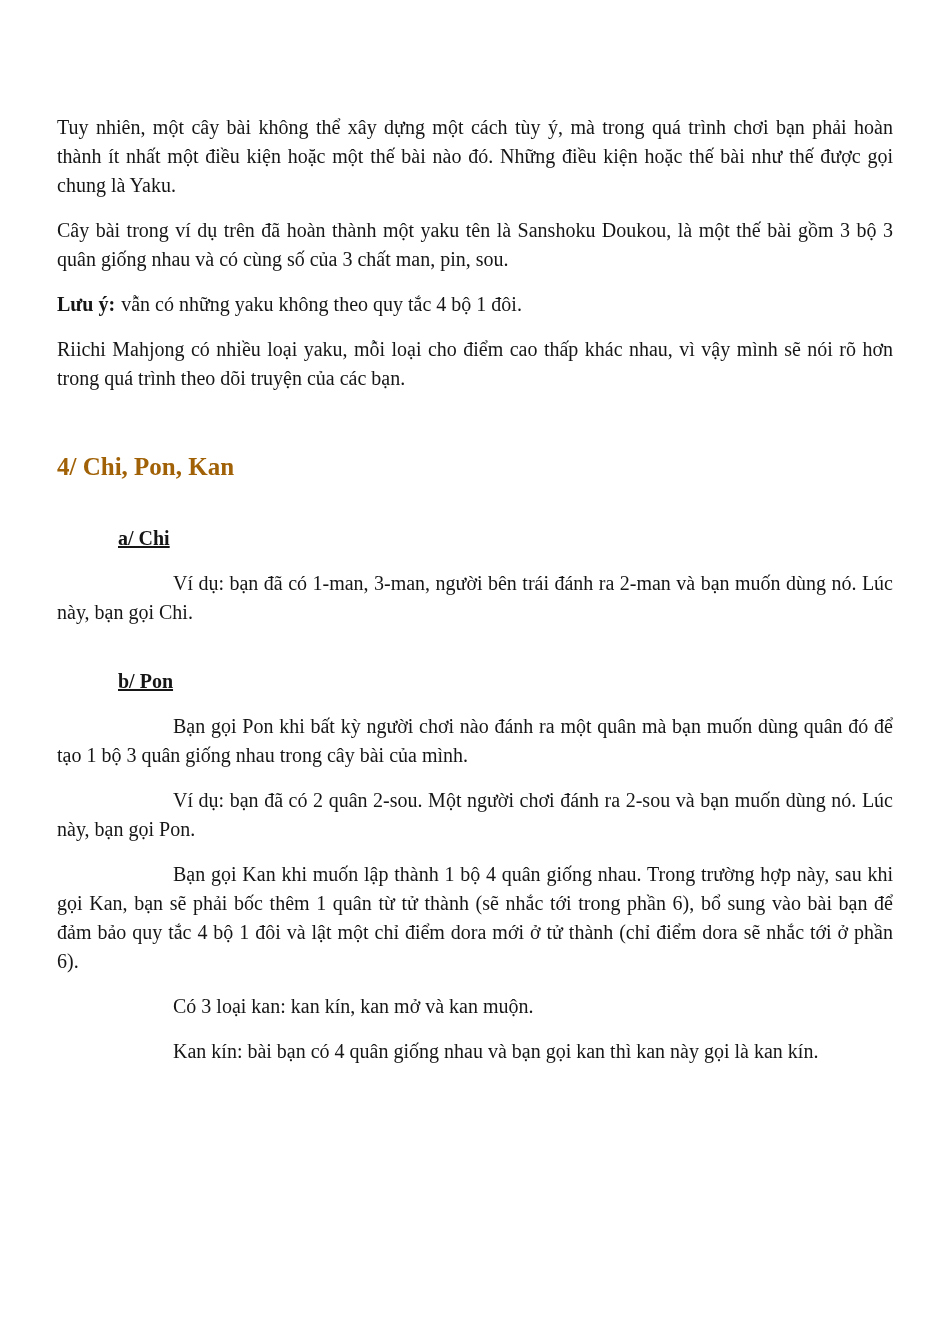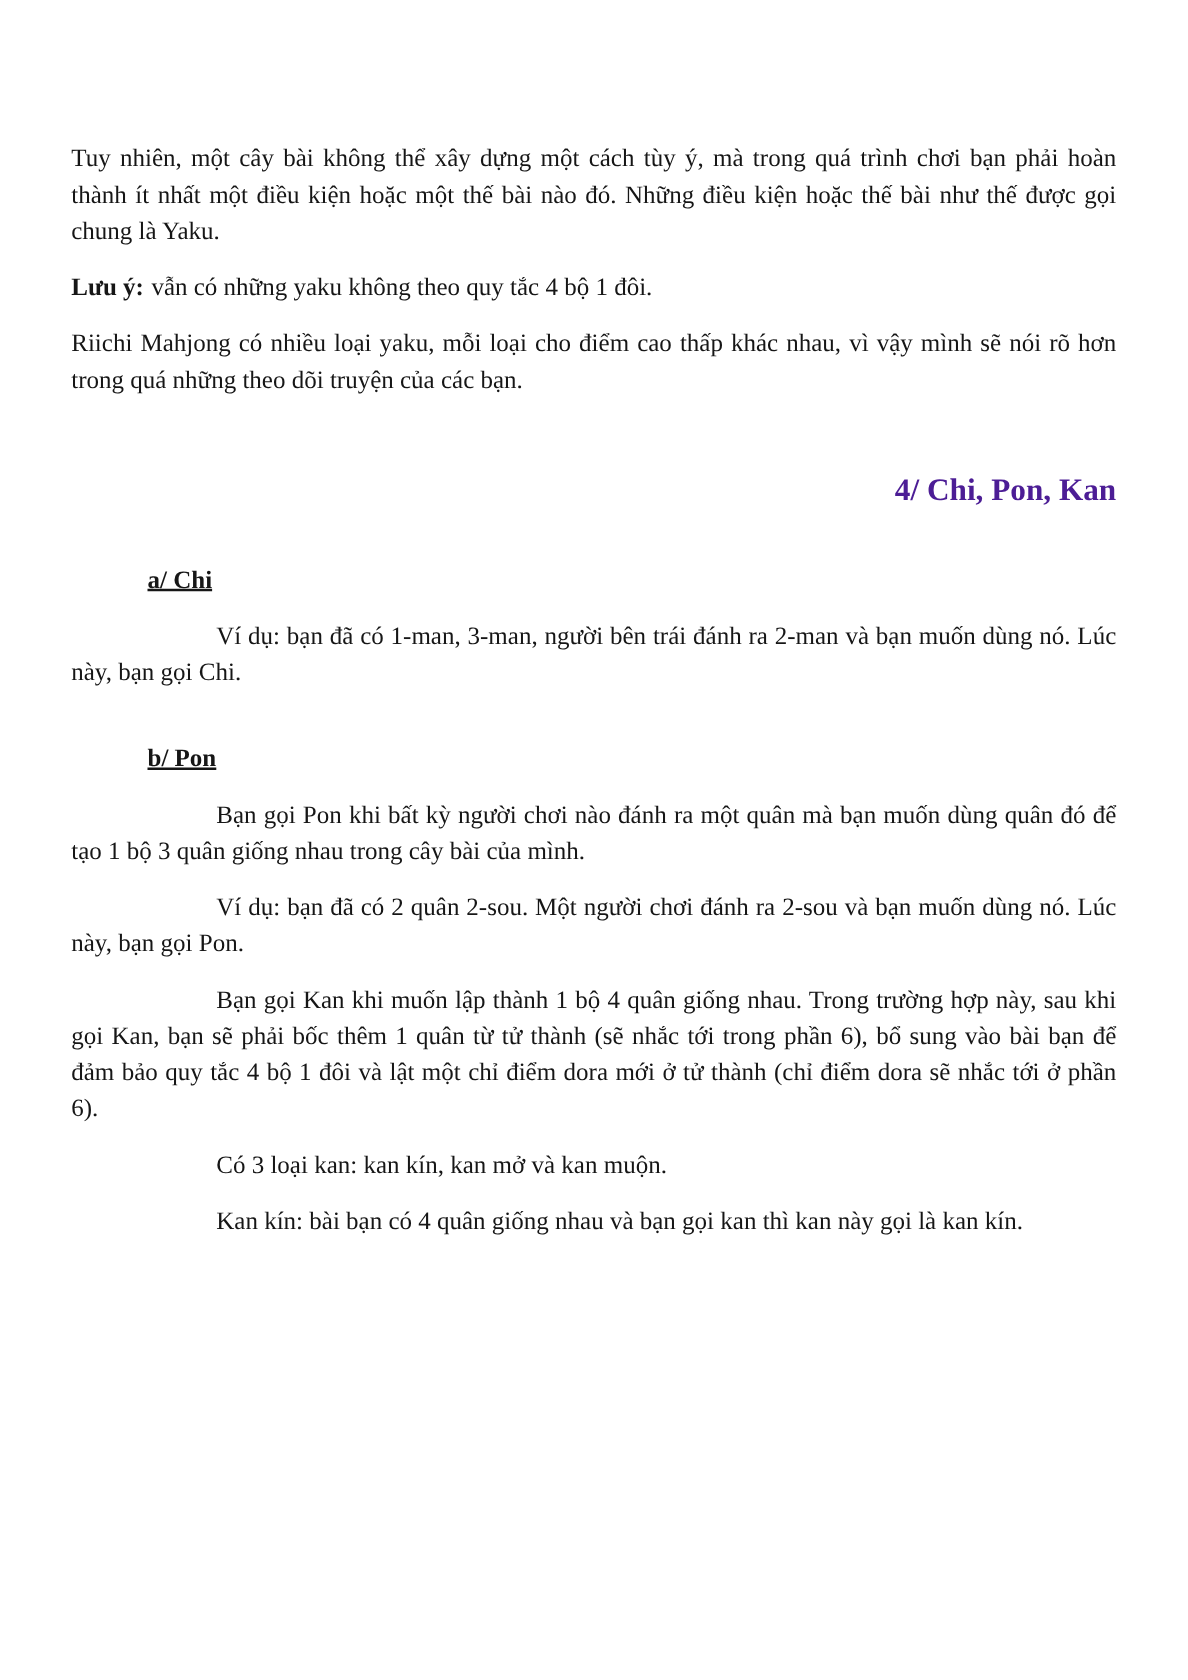--- a/index.html
+++ b/index.html
@@ -21,24 +21,23 @@
     font-size: 20px;
     line-height: 29px;
     text-align: justify;
     margin-bottom: 16px;
   }
   p.indent { text-indent: 116px; }
   h1.section {
     font-size: 25px;
     line-height: 34px;
     font-weight: bold;
-    color: #4c1d95;
+    color: #a16207;
     margin-top: 57px;
     margin-bottom: 16px;
-    text-align: right;
   }
   p.subhead {
     font-size: 20px;
     line-height: 29px;
     font-weight: bold;
     margin-left: 61px;
     margin-bottom: 16px;
     margin-top: 40px;
   }
   p.subhead span { text-decoration: underline; }
@@ -47,24 +46,25 @@
     margin-right: 6px;
   }
 </style>
 </head>
 <body>
 
 <div class="page">
 
   <p class="body">Tuy nhiên, một cây bài không thể xây dựng một cách tùy ý, mà trong quá trình chơi bạn phải hoàn thành ít nhất một điều kiện hoặc một thế bài nào đó. Những điều kiện hoặc thế bài như thế được gọi chung là Yaku.</p>
 
+  <p class="body">Cây bài trong ví dụ trên đã hoàn thành một yaku tên là Sanshoku Doukou, là một thế bài gồm 3 bộ 3 quân giống nhau và có cùng số của 3 chất man, pin, sou.</p>
 
   <p class="body"><span class="note-label">Lưu ý:</span><span>vẫn có những yaku không theo quy tắc 4 bộ 1 đôi.</span></p>
 
-  <p class="body">Riichi Mahjong có nhiều loại yaku, mỗi loại cho điểm cao thấp khác nhau, vì vậy mình sẽ nói rõ hơn trong quá những theo dõi truyện của các bạn.</p>
+  <p class="body">Riichi Mahjong có nhiều loại yaku, mỗi loại cho điểm cao thấp khác nhau, vì vậy mình sẽ nói rõ hơn trong quá trình theo dõi truyện của các bạn.</p>
 
   <h1 class="section">4/ Chi, Pon, Kan</h1>
 
 
   <p class="subhead"><span>a/ Chi</span></p>
 
 
   <p class="body indent">Ví dụ: bạn đã có 1-man, 3-man, người bên trái đánh ra 2-man và bạn muốn dùng nó. Lúc này, bạn gọi Chi.</p>
 
   <p class="subhead"><span>b/ Pon</span></p>

